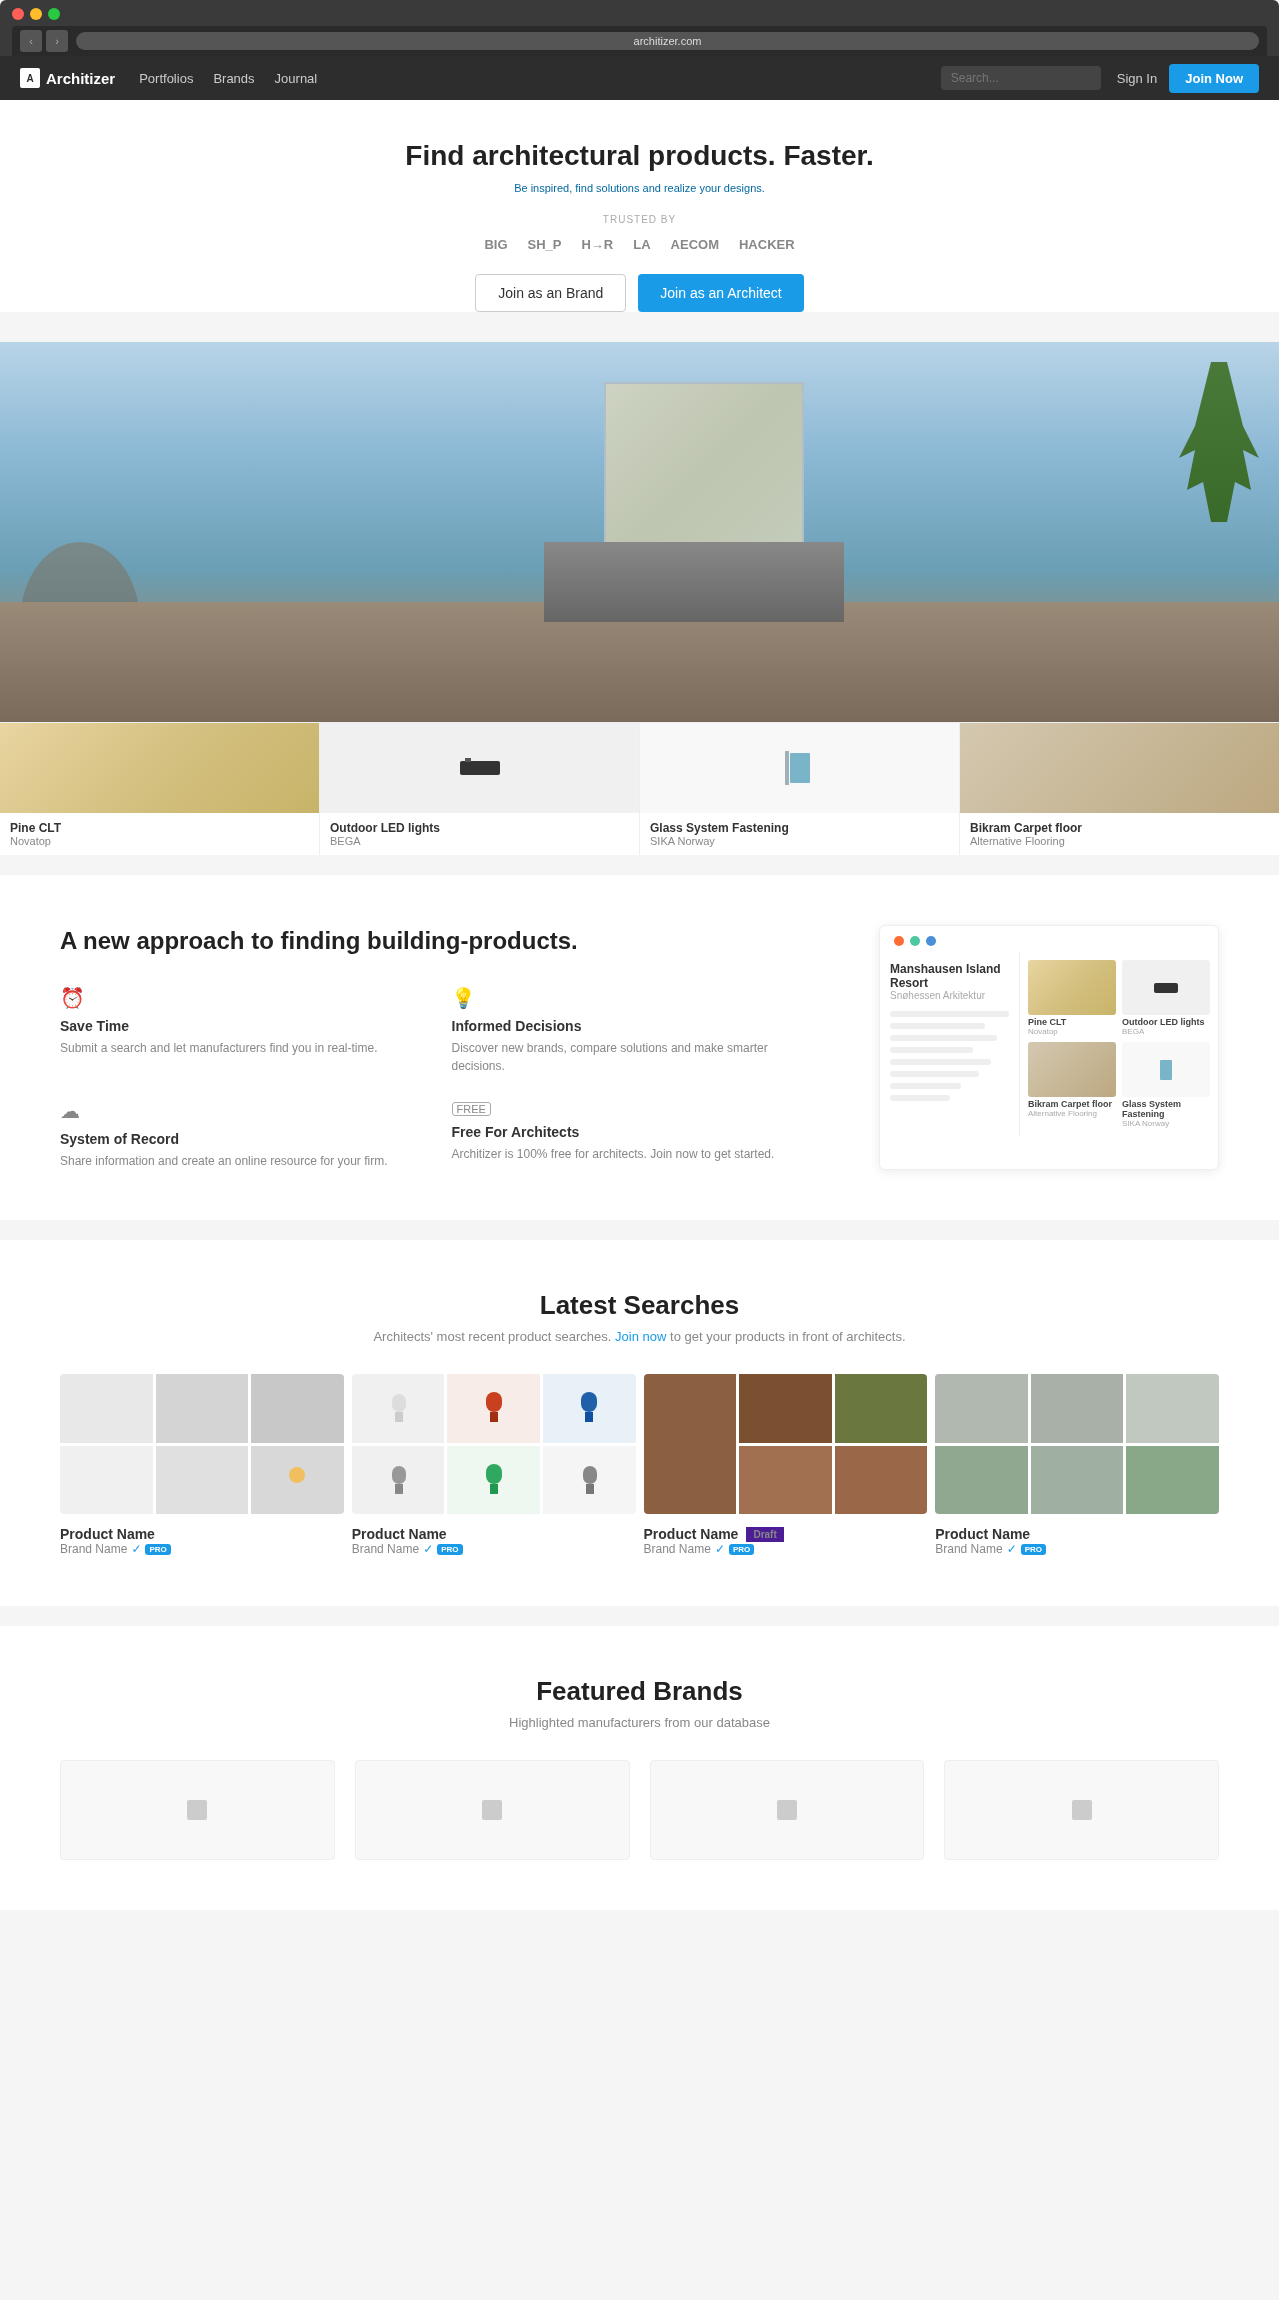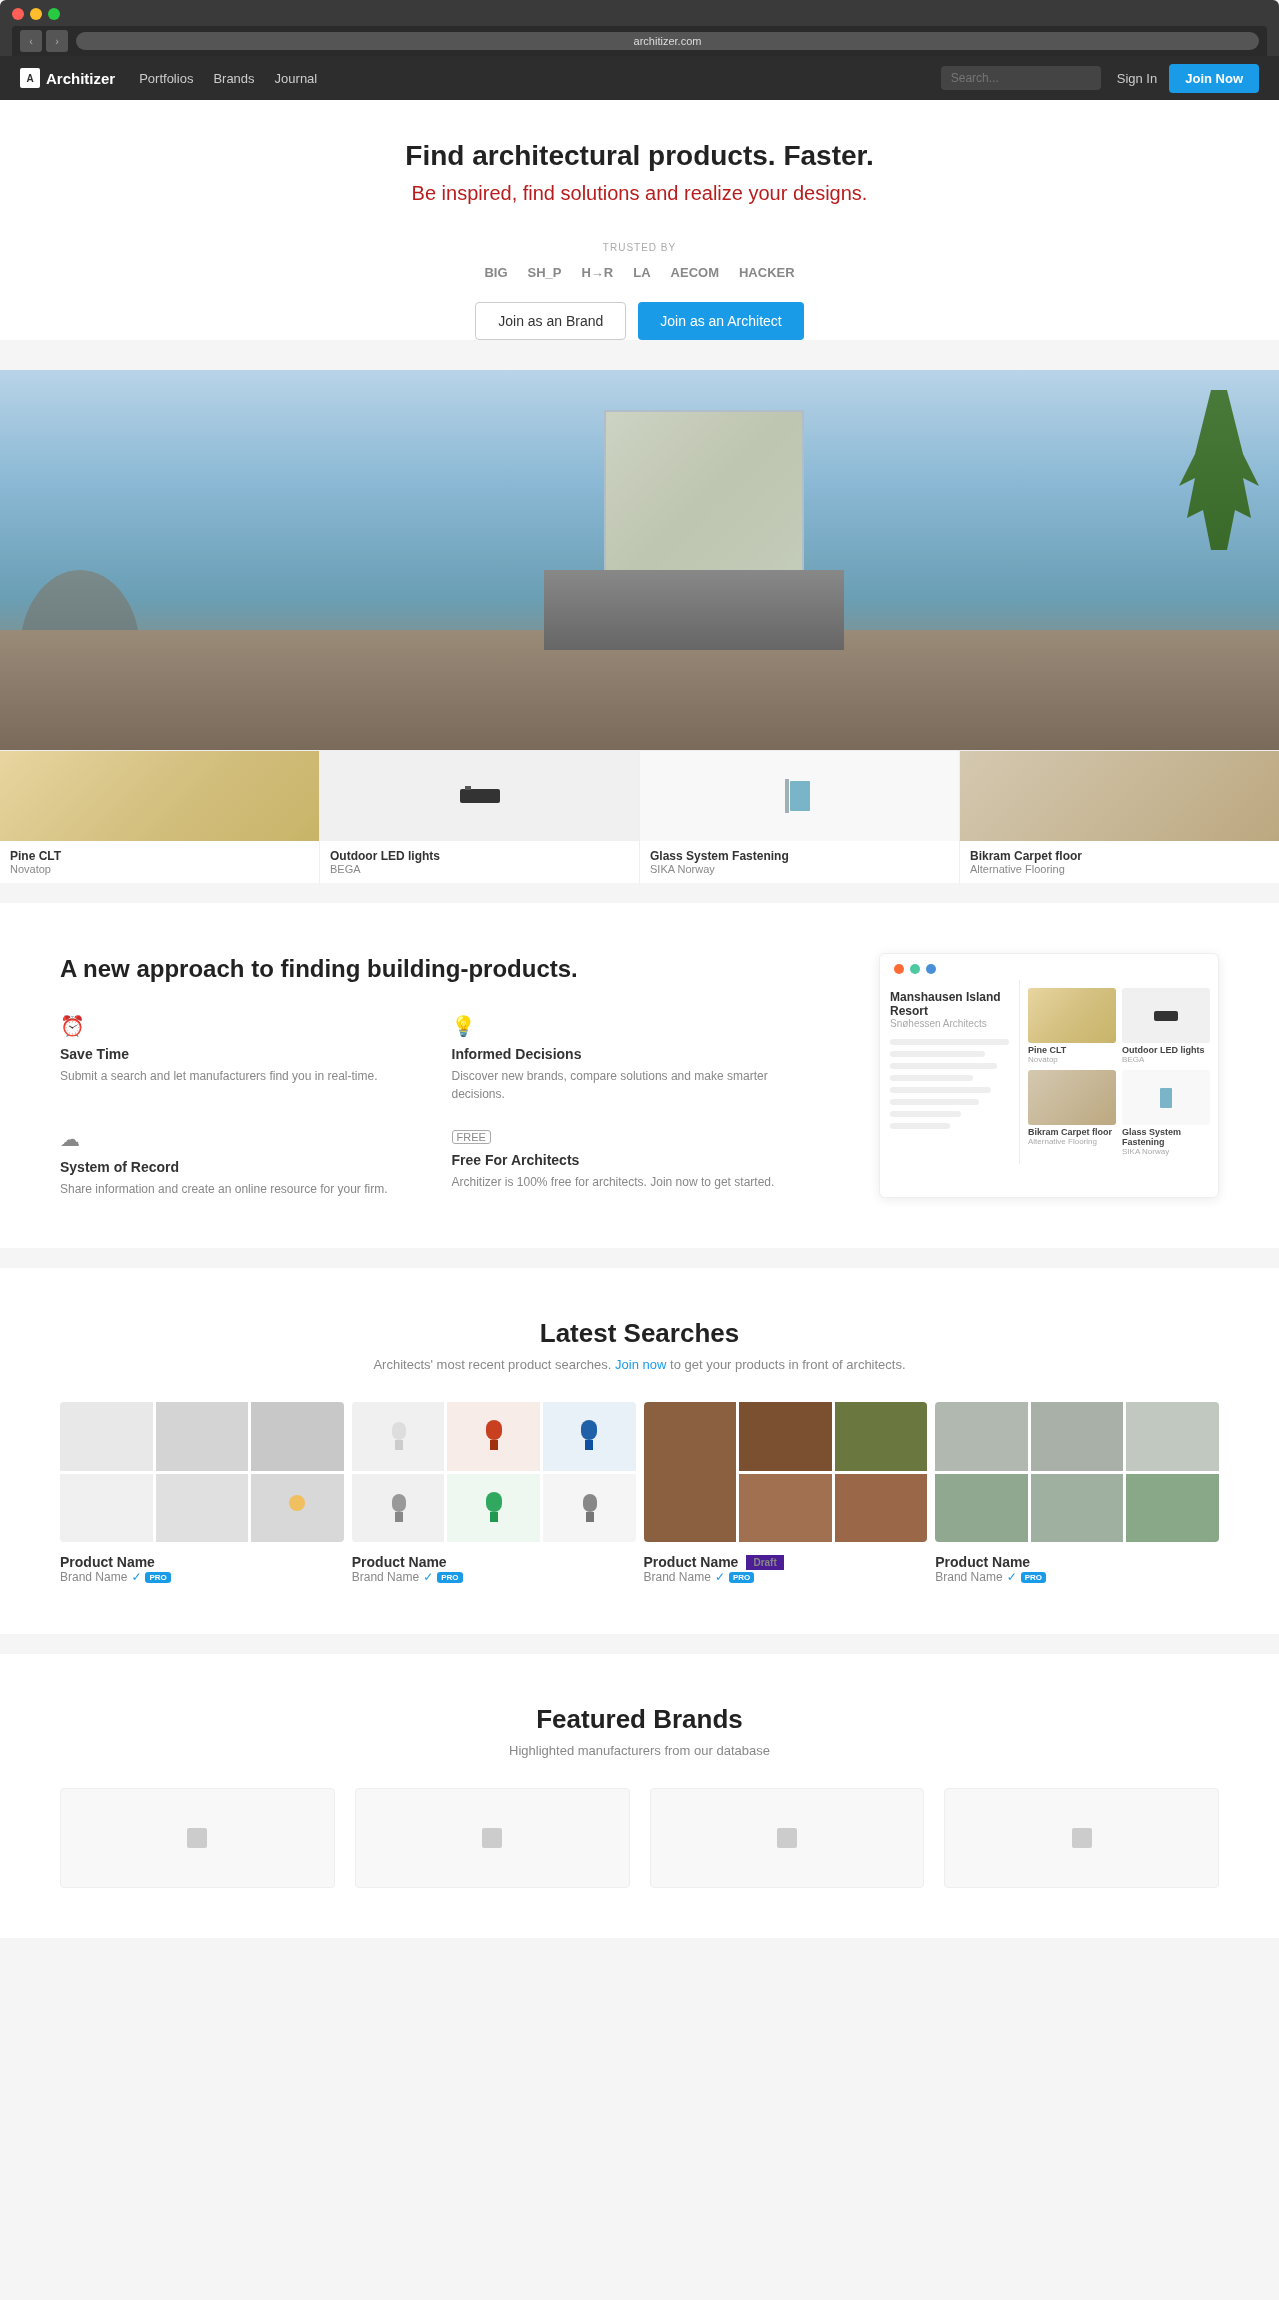--- a/index.html
+++ b/index.html
@@ -90,21 +90,21 @@
       cursor: pointer;
     }
 
     
     .hero-section {
       background: white;
       text-align: center;
       padding: 40px 2px 0;
     }
     .hero-title { font-size: 28px; font-weight: 700; color: #222; margin-bottom: 10px; }
-    .hero-subtitle { font-size: 20px; color: #b91c1c; margin-bottom: 37px; }
+    .hero-subtitle { font-size: 11px; color: #0369a1; margin-bottom: 20px; }
     .trusted-by { font-size: 10px; color: #aaa; letter-spacing: 1px; text-transform: uppercase; margin-bottom: 12px; }
     .trust-logos { display: flex; justify-content: center; gap: 20px; align-items: center; margin-bottom: 22px; }
     .trust-logo { font-size: 13px; color: #888; font-weight: 600; }
     .cta-buttons { display: flex; justify-content: center; gap: 12px; margin-bottom: 30px; }
     .btn-brand {
       border: 1px solid #ccc;
       background: white;
       color: #333;
       padding: 10px 22px;
       border-radius: 4px;
@@ -468,21 +468,21 @@
   </div>
   <div class="features-right">
     <div class="app-preview-dots">
       <div class="app-dot dot-orange"></div>
       <div class="app-dot dot-green2"></div>
       <div class="app-dot dot-blue"></div>
     </div>
     <div class="app-preview-content">
       <div class="app-sidebar">
         <div class="app-project-name">Manshausen Island Resort</div>
-        <div class="app-project-sub">Snøhessen Architects</div>
+        <div class="app-project-sub">Snøhessen Arkitektur</div>
         <div class="app-lines">
           <div class="app-line" style="width:100%"></div>
           <div class="app-line" style="width:80%"></div>
           <div class="app-line" style="width:90%"></div>
           <div class="app-line" style="width:70%"></div>
           <div class="app-line" style="width:85%"></div>
           <div class="app-line" style="width:75%"></div>
           <div class="app-line" style="width:60%"></div>
           <div class="app-line" style="width:50%"></div>
         </div>

